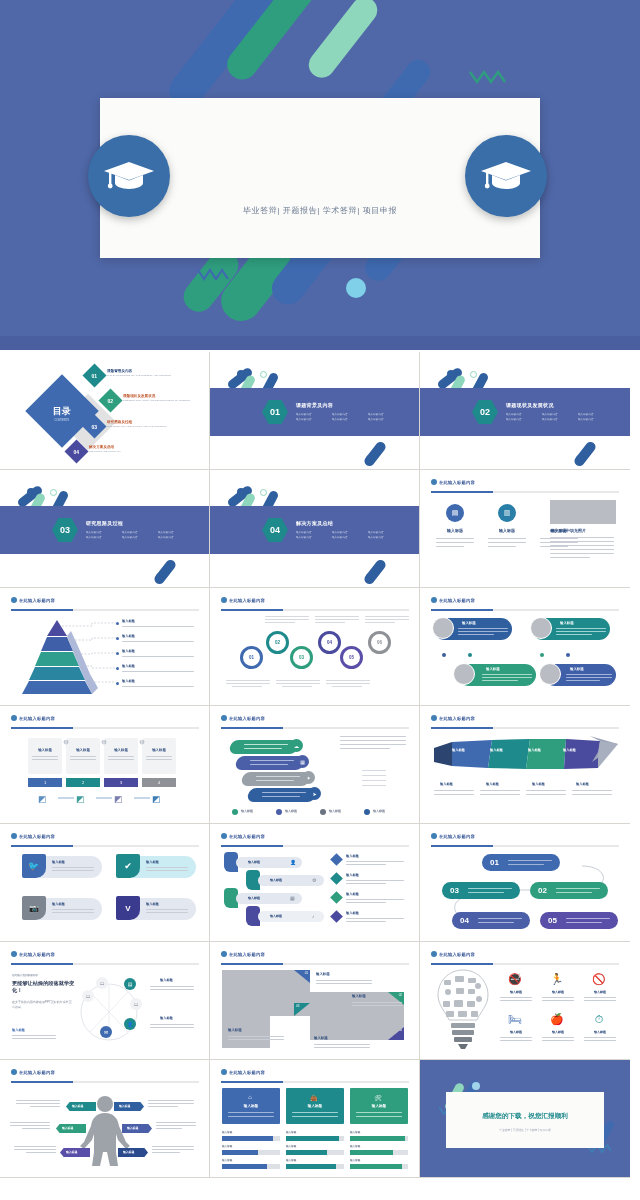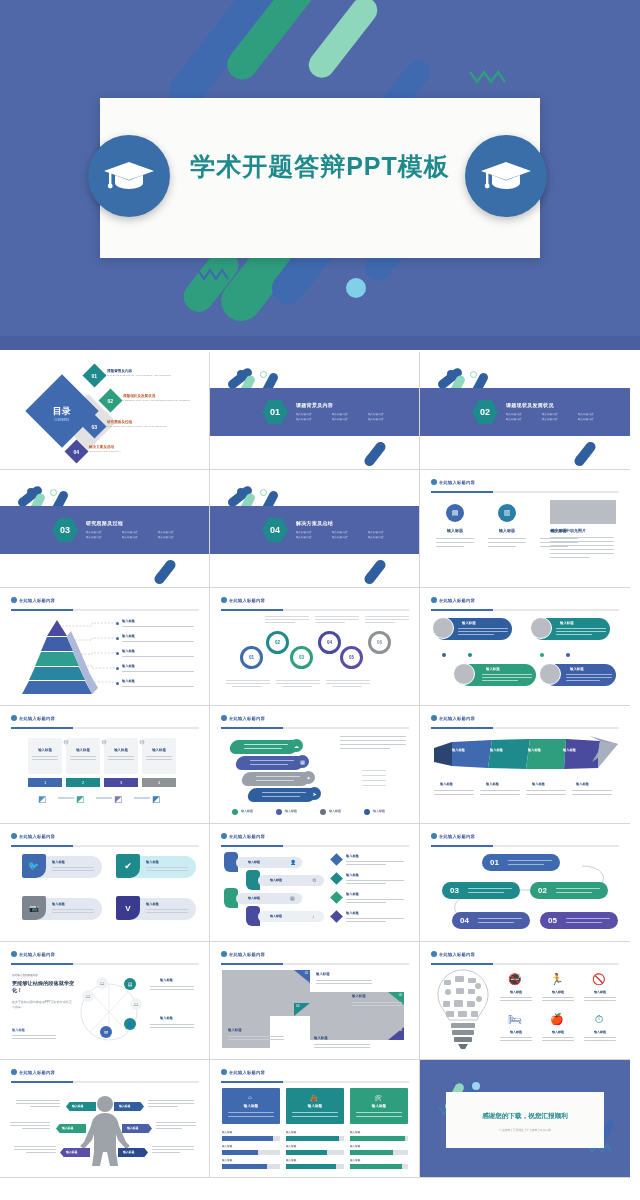--- a/index.html
+++ b/index.html
@@ -145,21 +145,21 @@
     </div>
     <div class="cap-badge right">
       <svg width="54" height="40" viewBox="0 0 54 40">
         <polygon points="27,6 52,15 27,24 2,15" fill="#fff"></polygon>
         <path d="M13 19 v8 a14 6 0 0 0 28 0 v-8 l-14 5.4z" fill="#fff"></path>
         <rect x="7" y="16" width="2.4" height="13" fill="#fff"></rect>
         <circle cx="8.2" cy="30" r="2.4" fill="#fff"></circle>
       </svg>
     </div>
 
-    <div class="cv-title">学术开题答辩PPT模板</div>
+    <div class="cv-sub">毕业答辩| 开题报告| 学术答辩| 项目申报</div>
     <div class="cv-botbar"></div>
   </div>
 
   <div class="grid">
 
     <div class="slide">
       <div class="toc-gray"></div>
       <div class="toc-diamond">
         <span>目录</span>
         <small>CONTENTS</small>

